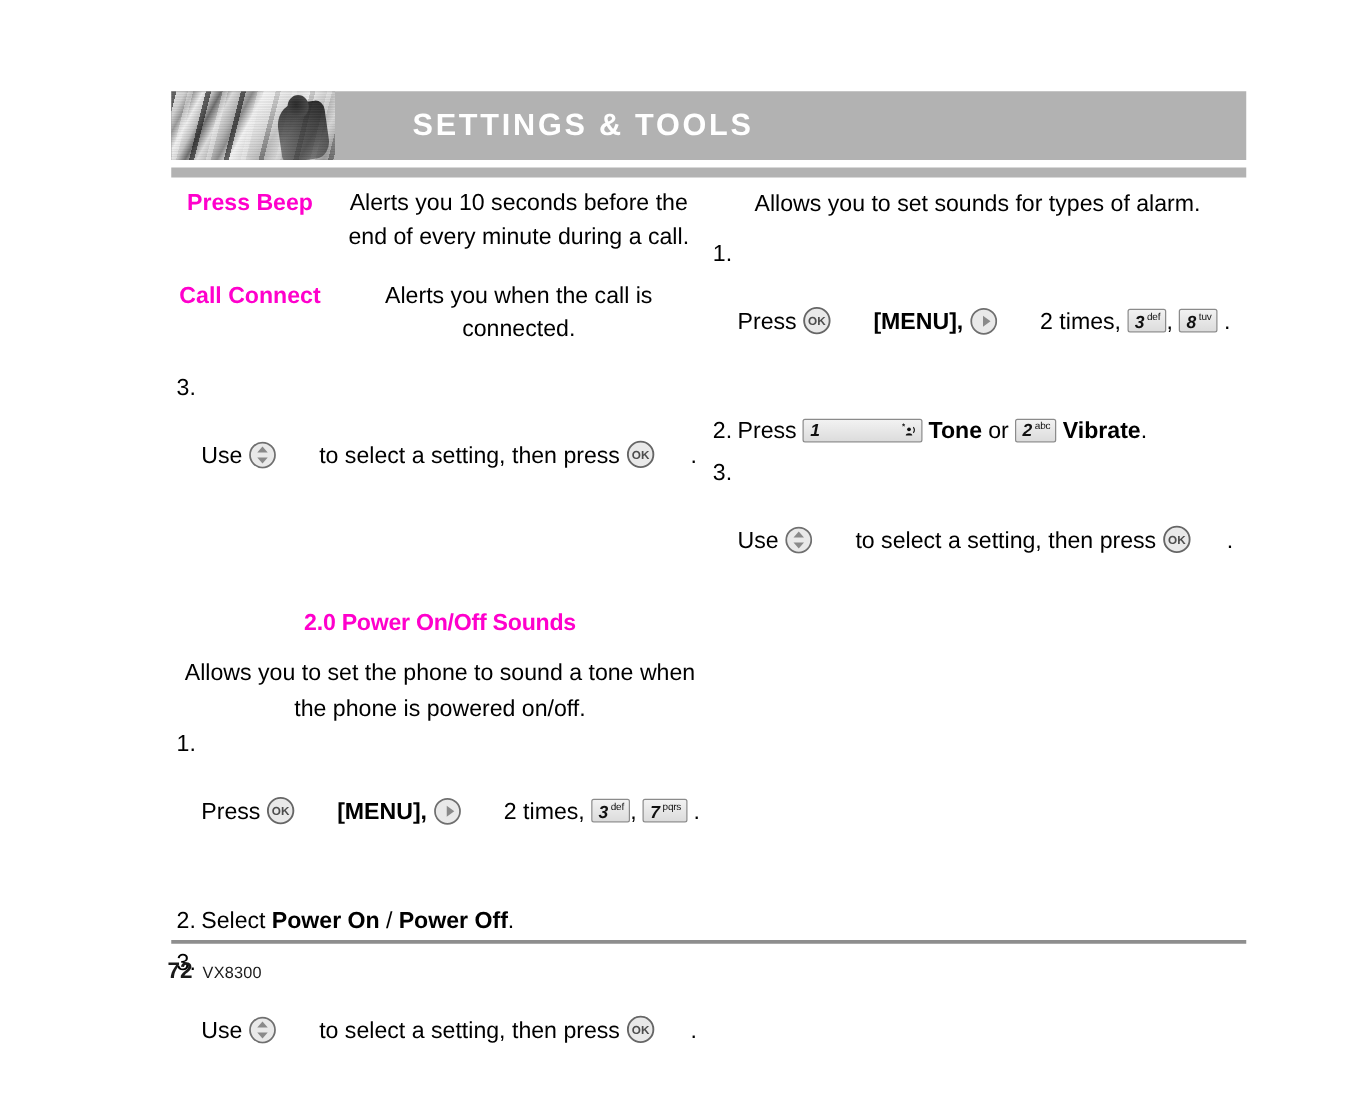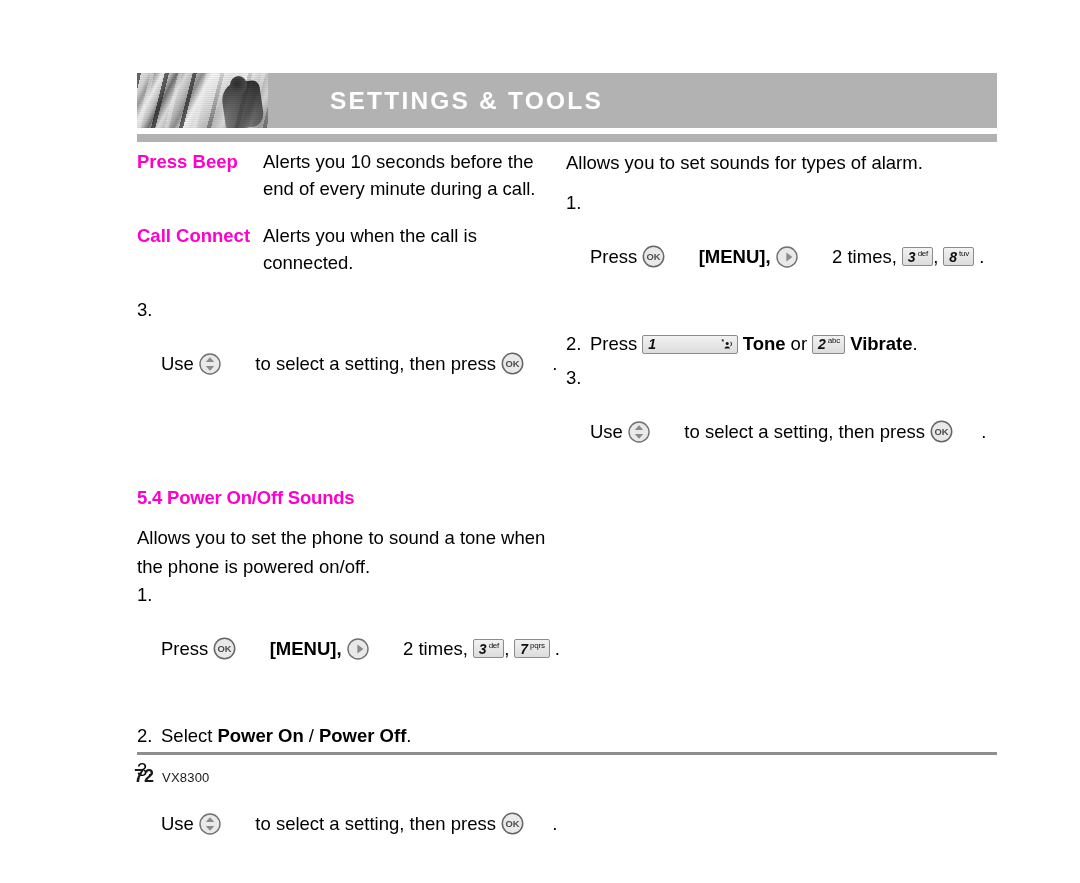--- a/index.html
+++ b/index.html
@@ -14,20 +14,21 @@
     color: #000000;
     position: relative;
     overflow: hidden;
   }
 
   .page {
     position: absolute;
     left: 0; top: 0;
     width: 1080px;
     height: 753px;
+    text-align: center;
   }
 
   
   .header-wrap {
     position: absolute;
     left: 137px;
     top: 73px;
     width: 860px;
     height: 55px;
   }
@@ -317,21 +318,21 @@
           <svg width="23" height="23" viewBox="0 0 23 23">
             <circle cx="11.5" cy="11.5" r="10.2" fill="#e9e9e9" stroke="#666666" stroke-width="1.5"></circle>
             <text x="11.5" y="15.4" font-family="Liberation Sans, sans-serif" font-size="9.4" font-weight="bold" fill="#4d4d4d" text-anchor="middle">OK</text>
           </svg>
         </span>
           <span>.</span>
       </span>
     </div>
 
     <div style="height:50px;"></div>
-    <div class="sec-head">5.4 Power On/Off Sounds</div>
+    <div class="sec-head">2.0 Power On/Off Sounds</div>
     <p class="body-text" style="margin-bottom:0;">Allows you to set the phone to sound a tone when the phone is powered on/off.</p>
 
     <div class="step">
       <span class="step-num">1.</span>
       <span class="step-body">
         <span>Press</span>
           <span class="sp"></span>
         <span class="icon-ok">
           <svg width="23" height="23" viewBox="0 0 23 23">
             <circle cx="11.5" cy="11.5" r="10.2" fill="#e9e9e9" stroke="#666666" stroke-width="1.5"></circle>

